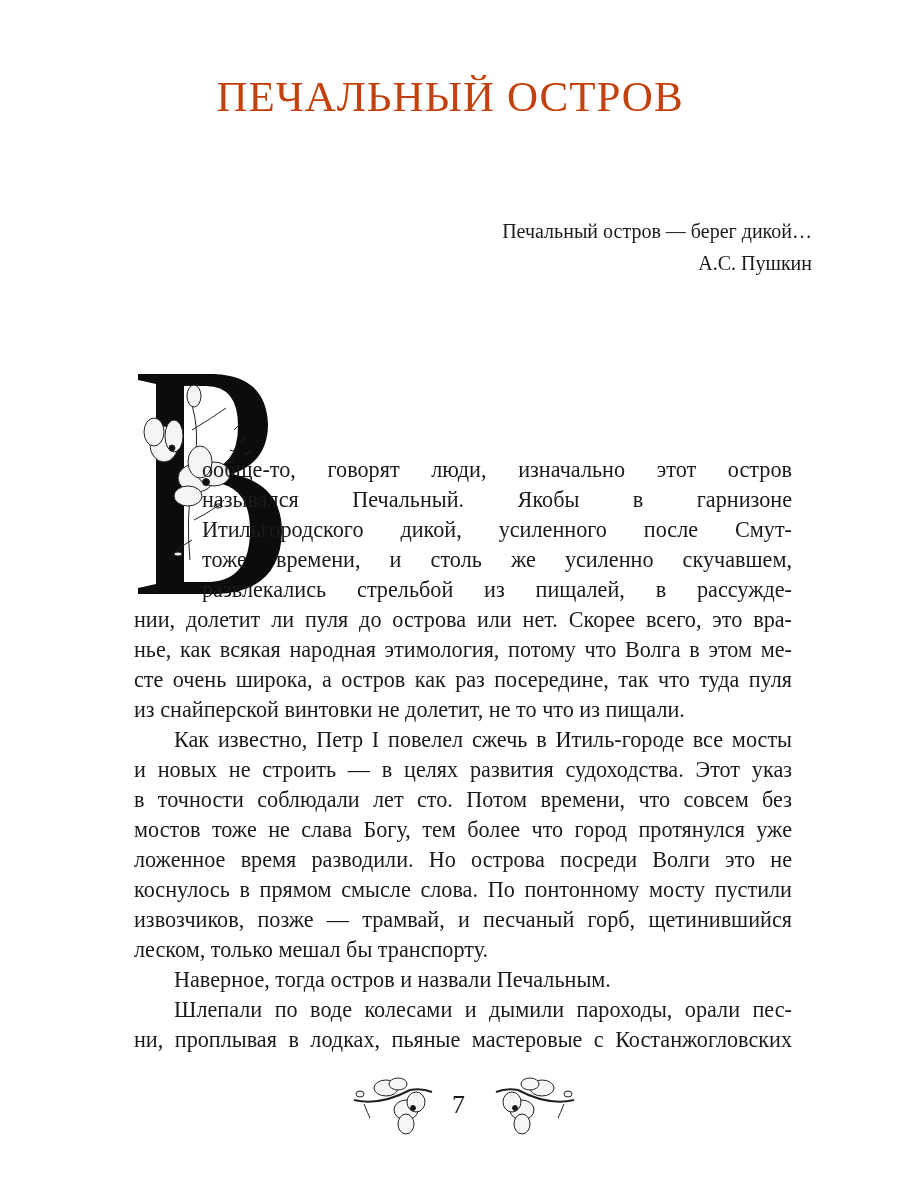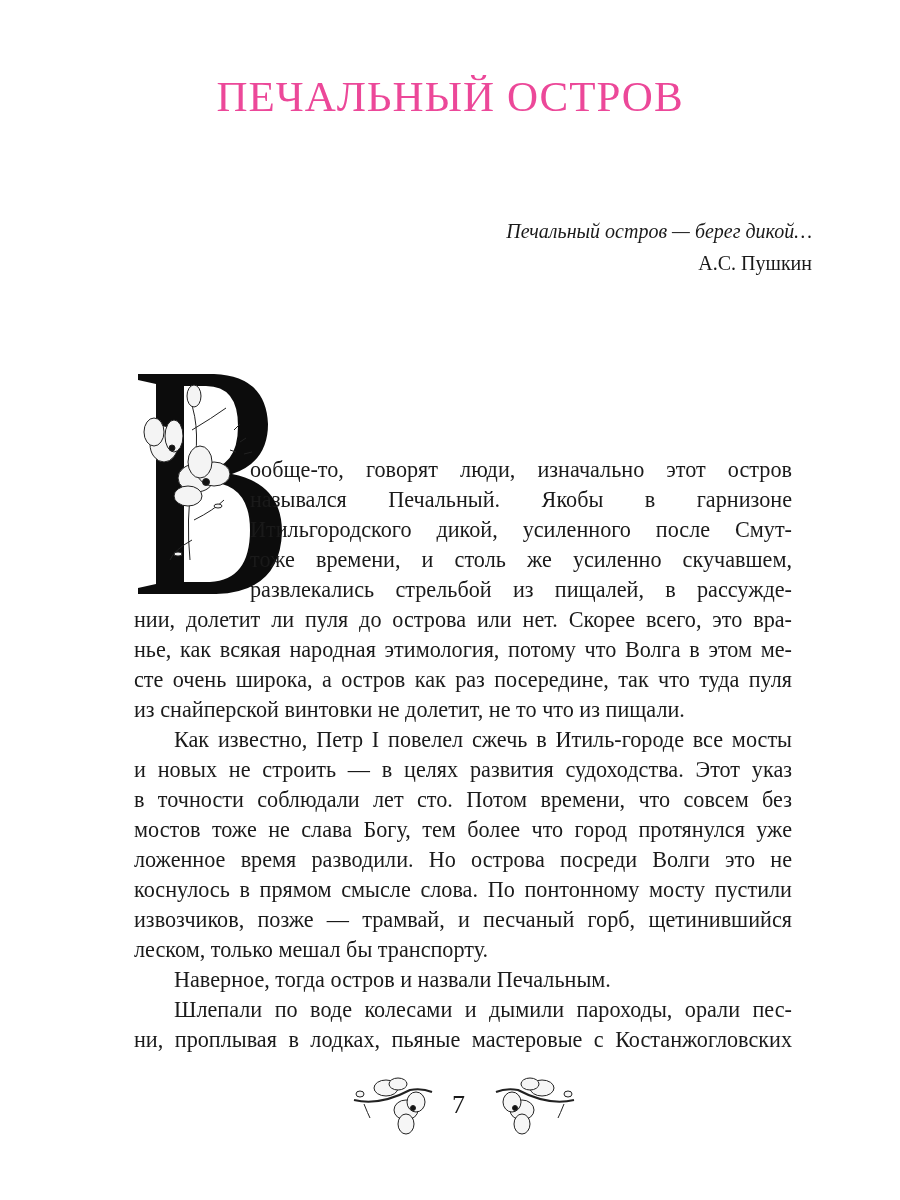--- a/index.html
+++ b/index.html
@@ -1,24 +1,24 @@
 <!DOCTYPE html>
 <html><head>
 <meta charset="utf-8">
 <style>
   html, body { margin: 0; padding: 0; background: #ffffff; }
   body { width: 900px; height: 1200px; position: relative; overflow: hidden; font-family: "Liberation Serif", "DejaVu Serif", serif; color: #1a1a1a; }
-  .title { position: absolute; top: 72px; left: 0; width: 900px; text-align: center; font-size: 43px; letter-spacing: 1px; font-weight: normal; color: #ec4899; }
+  .title { position: absolute; top: 72px; left: 0; width: 900px; text-align: center; font-size: 43px; letter-spacing: 1px; font-weight: normal; color: #c2410c; }
   .epigraph { position: absolute; top: 216px; right: 88px; text-align: right; }
-  .epigraph .quote { font-style: italic; font-size: 20px; line-height: 30px; }
+  .epigraph .quote { font-size: 20px; line-height: 30px; }
   .epigraph .author { font-weight: normal; font-size: 20px; line-height: 34px; }
   .dropcap { position: absolute; left: 134px; top: 370px; width: 150px; height: 228px; }
   .body-text { position: absolute; left: 134px; top: 455px; width: 658px; font-size: 22.2px; line-height: 30px; text-align: justify; }
   .line { display: block; white-space: nowrap; text-align: justify; text-align-last: justify; height: 30px; }
-  .line.indent-cap { margin-left: 116px; }
+  .line.indent-cap { margin-left: 68px; }
   .line.last { text-align-last: left; }
   .line.para-start { text-indent: 40px; }
   .footer { position: absolute; top: 1070px; left: 340px; width: 240px; height: 70px; }
   .page-num { position: absolute; left: 112px; top: 20px; font-size: 26px; }
 </style>
 </head>
 <body>
 
 <div class="title">ПЕЧАЛЬНЫЙ ОСТРОВ</div>
 

